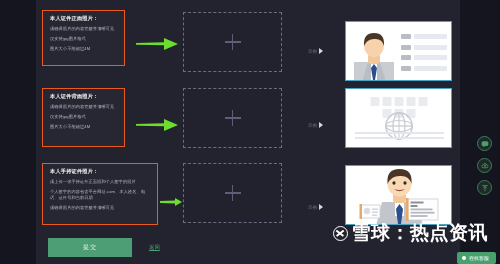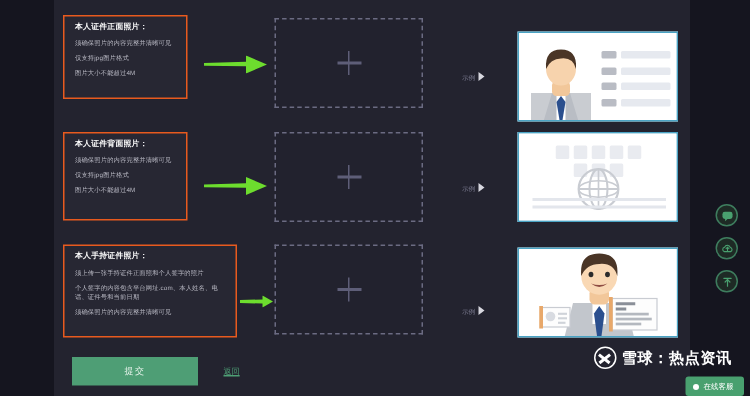--- a/index.html
+++ b/index.html
@@ -167,21 +167,21 @@
     width: 15px; height: 15px; border-radius: 50%;
     border: 1.4px solid #ffffff;
     position: relative;
   }
   .wm-logo::before, .wm-logo::after {
     content:""; position:absolute; left:50%; top:50%;
     width: 9px; height: 1.5px; background:#fff;
   }
   .wm-logo::before { transform: translate(-50%,-50%) rotate(38deg); }
   .wm-logo::after  { transform: translate(-50%,-50%) rotate(-38deg); }
-  .wm-text { color:#ffffff; font-size: 10px; font-weight: bold; letter-spacing: .5px; }
+  .wm-text { color:#ffffff; font-size: 19px; font-weight: bold; letter-spacing: .5px; }
 
   .service-badge {
     position: absolute; right: 4px; bottom: 0px;
     background: #49a06f; color: #fff;
     font-size: 5px; padding: 3px 7px 3px 5px;
     border-radius: 2px;
     display:flex; align-items:center; gap:3px;
   }
   .sb-dot { width:4px; height:4px; border-radius:50%; background:#fff; }
 

